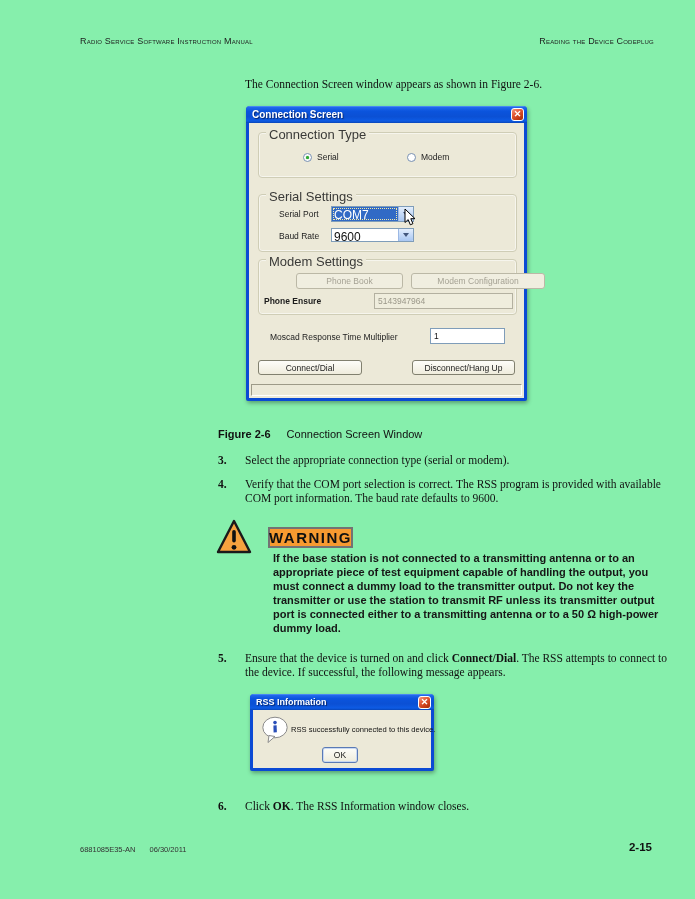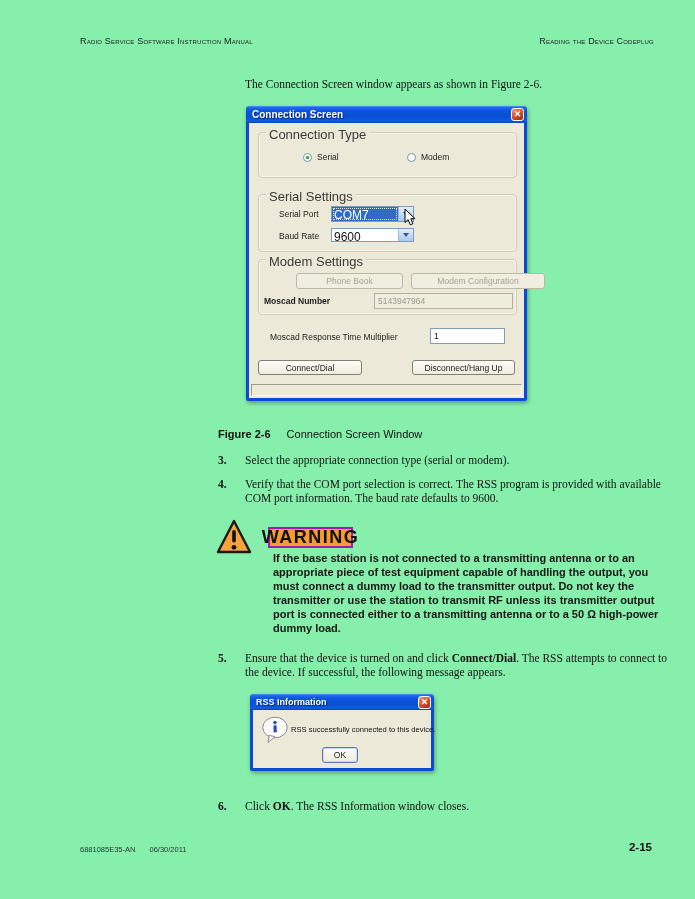--- a/index.html
+++ b/index.html
@@ -33,23 +33,23 @@
   .step .b { font-weight:bold; }
   #figcap {
     position:absolute; left:218px; top:428px;
     font-family:"Liberation Sans", sans-serif; font-size:11px; color:#111;
   }
   #figcap .lab { font-weight:bold; margin-right:16px; }
   
   #warn-icon { position:absolute; left:216px; top:518px; width:36px; height:38px; }
   #warn-badge {
     position:absolute; left:268px; top:527px; width:85px; height:21px;
-    background:#f79a30; border:2px solid #a21caf;
+    background:#f79a30; border:2px solid #737373;
     display:flex; align-items:center; justify-content:center;
-    font-family:"Liberation Sans", sans-serif; font-weight:bold; font-size:18px;
+    font-family:"Liberation Sans", sans-serif; font-weight:bold; font-size:15px;
     letter-spacing:1.5px; color:#101010;
   }
   #warn-text {
     position:absolute; left:273px; top:552px; width:399px;
     font-family:"Liberation Sans", sans-serif; font-weight:bold;
     font-size:11px; line-height:13.9px; color:#161616;
   }
   
   .xp-window {
     position:absolute; background:#0b4ad4; padding:0 3px 3px 3px;
@@ -186,21 +186,21 @@
       </svg>
 
       <div class="groupbox" style="left:9px; top:136px; width:259px; height:56px;">
         <span class="glabel">Modem Settings</span>
         <div class="btn disabled" style="left:5px; top:13px; width:107px; height:16px;">
           <span>Phone Book</span>
         </div>
         <div class="btn disabled" style="left:120px; top:13px; width:134px; height:16px;">
           <span>Modem Configuration</span>
         </div>
-        <span class="ctl-label" style="left:5px; top:36px; font-weight:bold;">Moscad Number</span>
+        <span class="ctl-label" style="left:5px; top:36px; font-weight:bold;">Phone Ensure</span>
         <div class="field disabled" style="left:115px; top:33px; width:139px; height:16px;">5143947964</div>
       </div>
 
       <span class="ctl-label" style="left:21px; top:209px;">Moscad Response Time Multiplier</span>
       <div class="field" style="left:181px; top:205px; width:75px; height:16px;">1</div>
 
       <div class="btn" style="left:9px; top:237px; width:104px; height:15px;">
         <span>Connect/Dial</span>
       </div>
       <div class="btn" style="left:163px; top:237px; width:103px; height:15px;">

